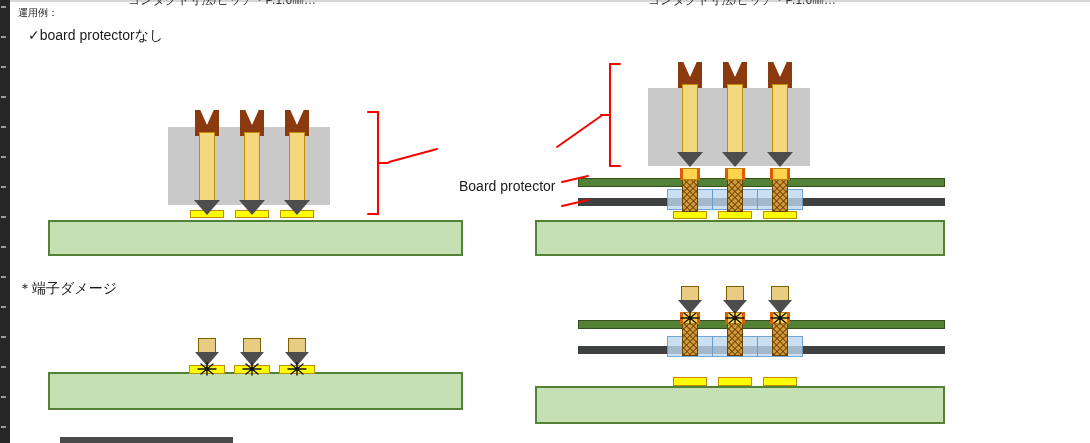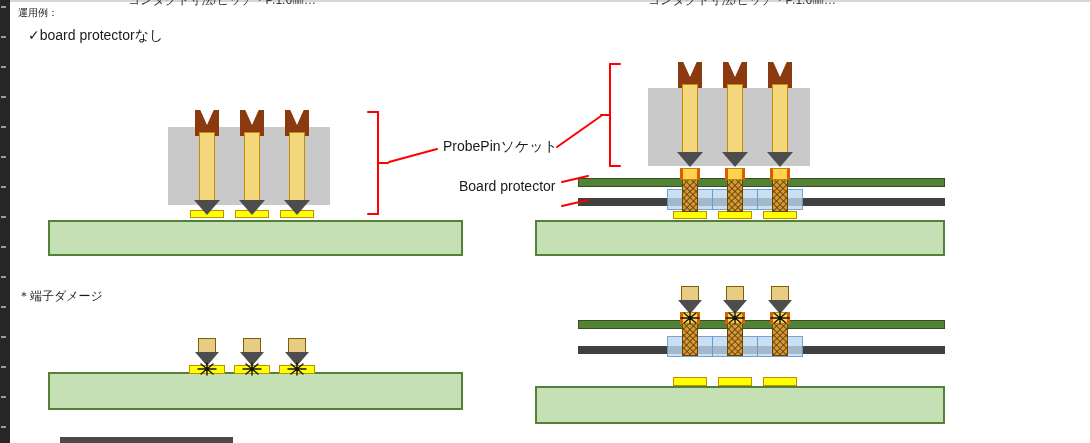--- a/index.html
+++ b/index.html
@@ -81,23 +81,22 @@
     <div class="dashes"></div>
   </div>
   <div class="abs bottom-bar"></div>
 
   <div class="txt clipped" style="left:128px;top:-8px">コンタクト寸法/ピッチ・P.1.6㎜…</div>
   <div class="txt clipped" style="left:648px;top:-8px">コンタクト寸法/ピッチ・P.1.6㎜…</div>
 
   <div class="txt" style="left:18px;top:6px;font-size:10px">運用例：</div>
   <div class="txt" style="left:28px;top:27px;font-size:14px">✓board protectorなし</div>
 
-  <div class="txt" style="left:443px;top:138px;font-size:14px">ProbePinソケット</div>
   <div class="txt" style="left:459px;top:178px;font-size:14px">Board protector</div>
-  <div class="txt" style="left:18px;top:288px;font-size:12px">＊端子ダメージ</div>
+  <div class="txt" style="left:18px;top:280px;font-size:14px">＊端子ダメージ</div>
 
   <div class="abs socket" style="left:168px;top:127px;width:162px;height:78px;z-index:1"></div>
 
   <div class="pin" style="left:187px;top:110px">
     <div class="crown"></div>
     <div class="pbody"></div>
     <div class="parrow"></div>
   </div>
   <div class="pin" style="left:232px;top:110px">
     <div class="crown"></div>

